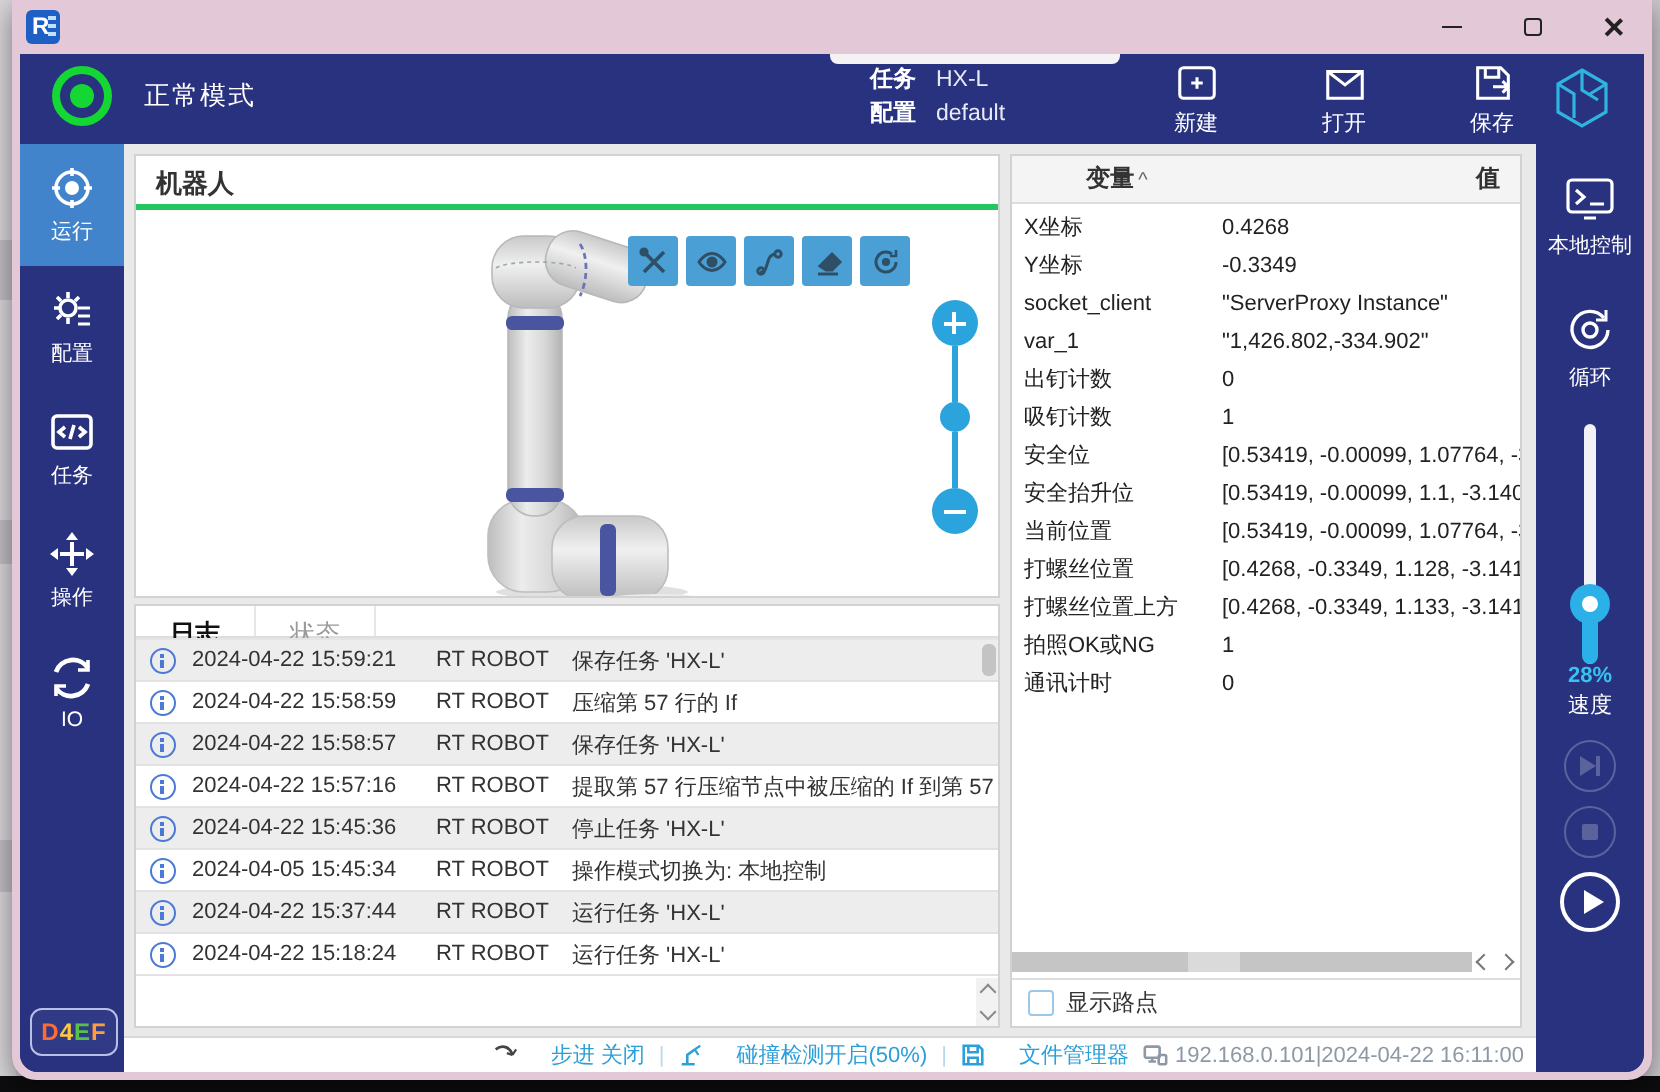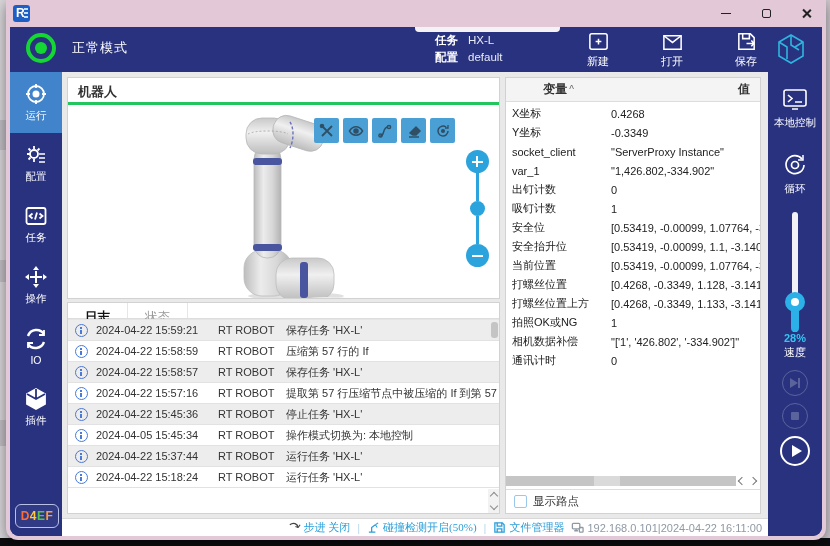--- a/index.html
+++ b/index.html
@@ -123,21 +123,21 @@
   .hchev::after { content:""; position:absolute; top:3px; width:5px; height:5px; border:solid #777; border-width:0 1.5px 1.5px 0; }
   .hchev.left::after { left:3px; transform:rotate(135deg); }
   .hchev.right::after { left:1px; transform:rotate(-45deg); }
   .vars-footer { height:24px; border-top:1px solid #ddd; display:flex; align-items:center; padding-left:8px; flex:none; }
   .chk-empty { width:13px; height:13px; border:1.5px solid #9bc7e8; border-radius:2px; background:#fff; cursor:pointer; flex:none; }
   .waypoint-label { font-size:11.5px; color:#333; margin-left:6px; }
 
   
   .statusbar { position:absolute; left:0; bottom:0; width:100%; height:18px; background:#fff; border-top:1px solid #d8d8d8;
     display:flex; align-items:center; justify-content:flex-end; font-size:11px; gap:7px; padding-right:6px; }
-  .sb-item { display:flex; align-items:center; gap:3px; color:#2b9fd9; cursor:pointer;font-family:Liberation Serif, serif; }
+  .sb-item { display:flex; align-items:center; gap:16px; color:#2b9fd9; cursor:pointer; }
   .sb-sep { color:#b9d9ec; }
   .sb-conn { color:#8e99a4; display:flex; align-items:center; gap:3px; }
   .sb-item svg,.sb-conn svg { width:13px; height:13px; }
 
   
   .right-sidebar { position:absolute; right:0; top:45px; width:54px; bottom:0; background:#29327f; color:#fff;
     display:flex; flex-direction:column; align-items:center; border-radius:0 0 9px 0; }
   .rs-item { display:flex; flex-direction:column; align-items:center; cursor:pointer; }
   .rs-item svg { width:26px; height:26px; }
   .rs-label { font-size:10.5px; margin-top:4px; }
@@ -259,27 +259,20 @@
       </div>
       <div class="side-item">
         <svg viewBox="0 0 24 24" fill="none" stroke="#fff" stroke-width="2.4">
           <path d="M4 9a9 9 0 0 1 16-2"></path>
             <path d="M20 15a9 9 0 0 1-16 2"></path>
           <path d="M20 3v5h-5" stroke-width="1.8"></path>
             <path d="M4 21v-5h5" stroke-width="1.8"></path>
         </svg>
         <div class="slabel">IO</div>
       </div>
-      <div class="side-item">
-        <svg viewBox="0 0 24 24" fill="none" stroke="#fff" stroke-width="1.8">
-          <path d="M12 2l9 5v10l-9 5-9-5V7z" fill="#fff"></path>
-          <path d="M12 2v10M3 7l9 5 9-5" stroke="#29327f"></path>
-        </svg>
-        <div class="slabel">插件</div>
-      </div>
       <div class="device-badge">
         <span style="color: rgb(255, 107, 53);">D</span>
         <span style="color: rgb(255, 200, 61);">4</span>
         <span style="color: rgb(86, 193, 77);">E</span>
         <span style="color: rgb(255, 157, 61);">F</span>
       </div>
     </div>
 
     <div class="main">
 
@@ -471,24 +464,20 @@
             </div>
           <div class="var-row">
               <div class="var-name">打螺丝位置上方</div>
               <div class="var-value">[0.4268, -0.3349, 1.133, -3.14159, 0, -1</div>
             </div>
           <div class="var-row">
               <div class="var-name">拍照OK或NG</div>
               <div class="var-value">1</div>
             </div>
           <div class="var-row">
-              <div class="var-name">相机数据补偿</div>
-              <div class="var-value">"['1', '426.802', '-334.902']"</div>
-            </div>
-          <div class="var-row">
               <div class="var-name">通讯计时</div>
               <div class="var-value">0</div>
             </div>
         </div>
         <div class="vars-hscroll">
           <div class="vh-track"></div>
           <div class="vh-thumb"></div>
           <div class="vh-btns">
             <div class="hchev left"></div>
             <div class="hchev right"></div>

